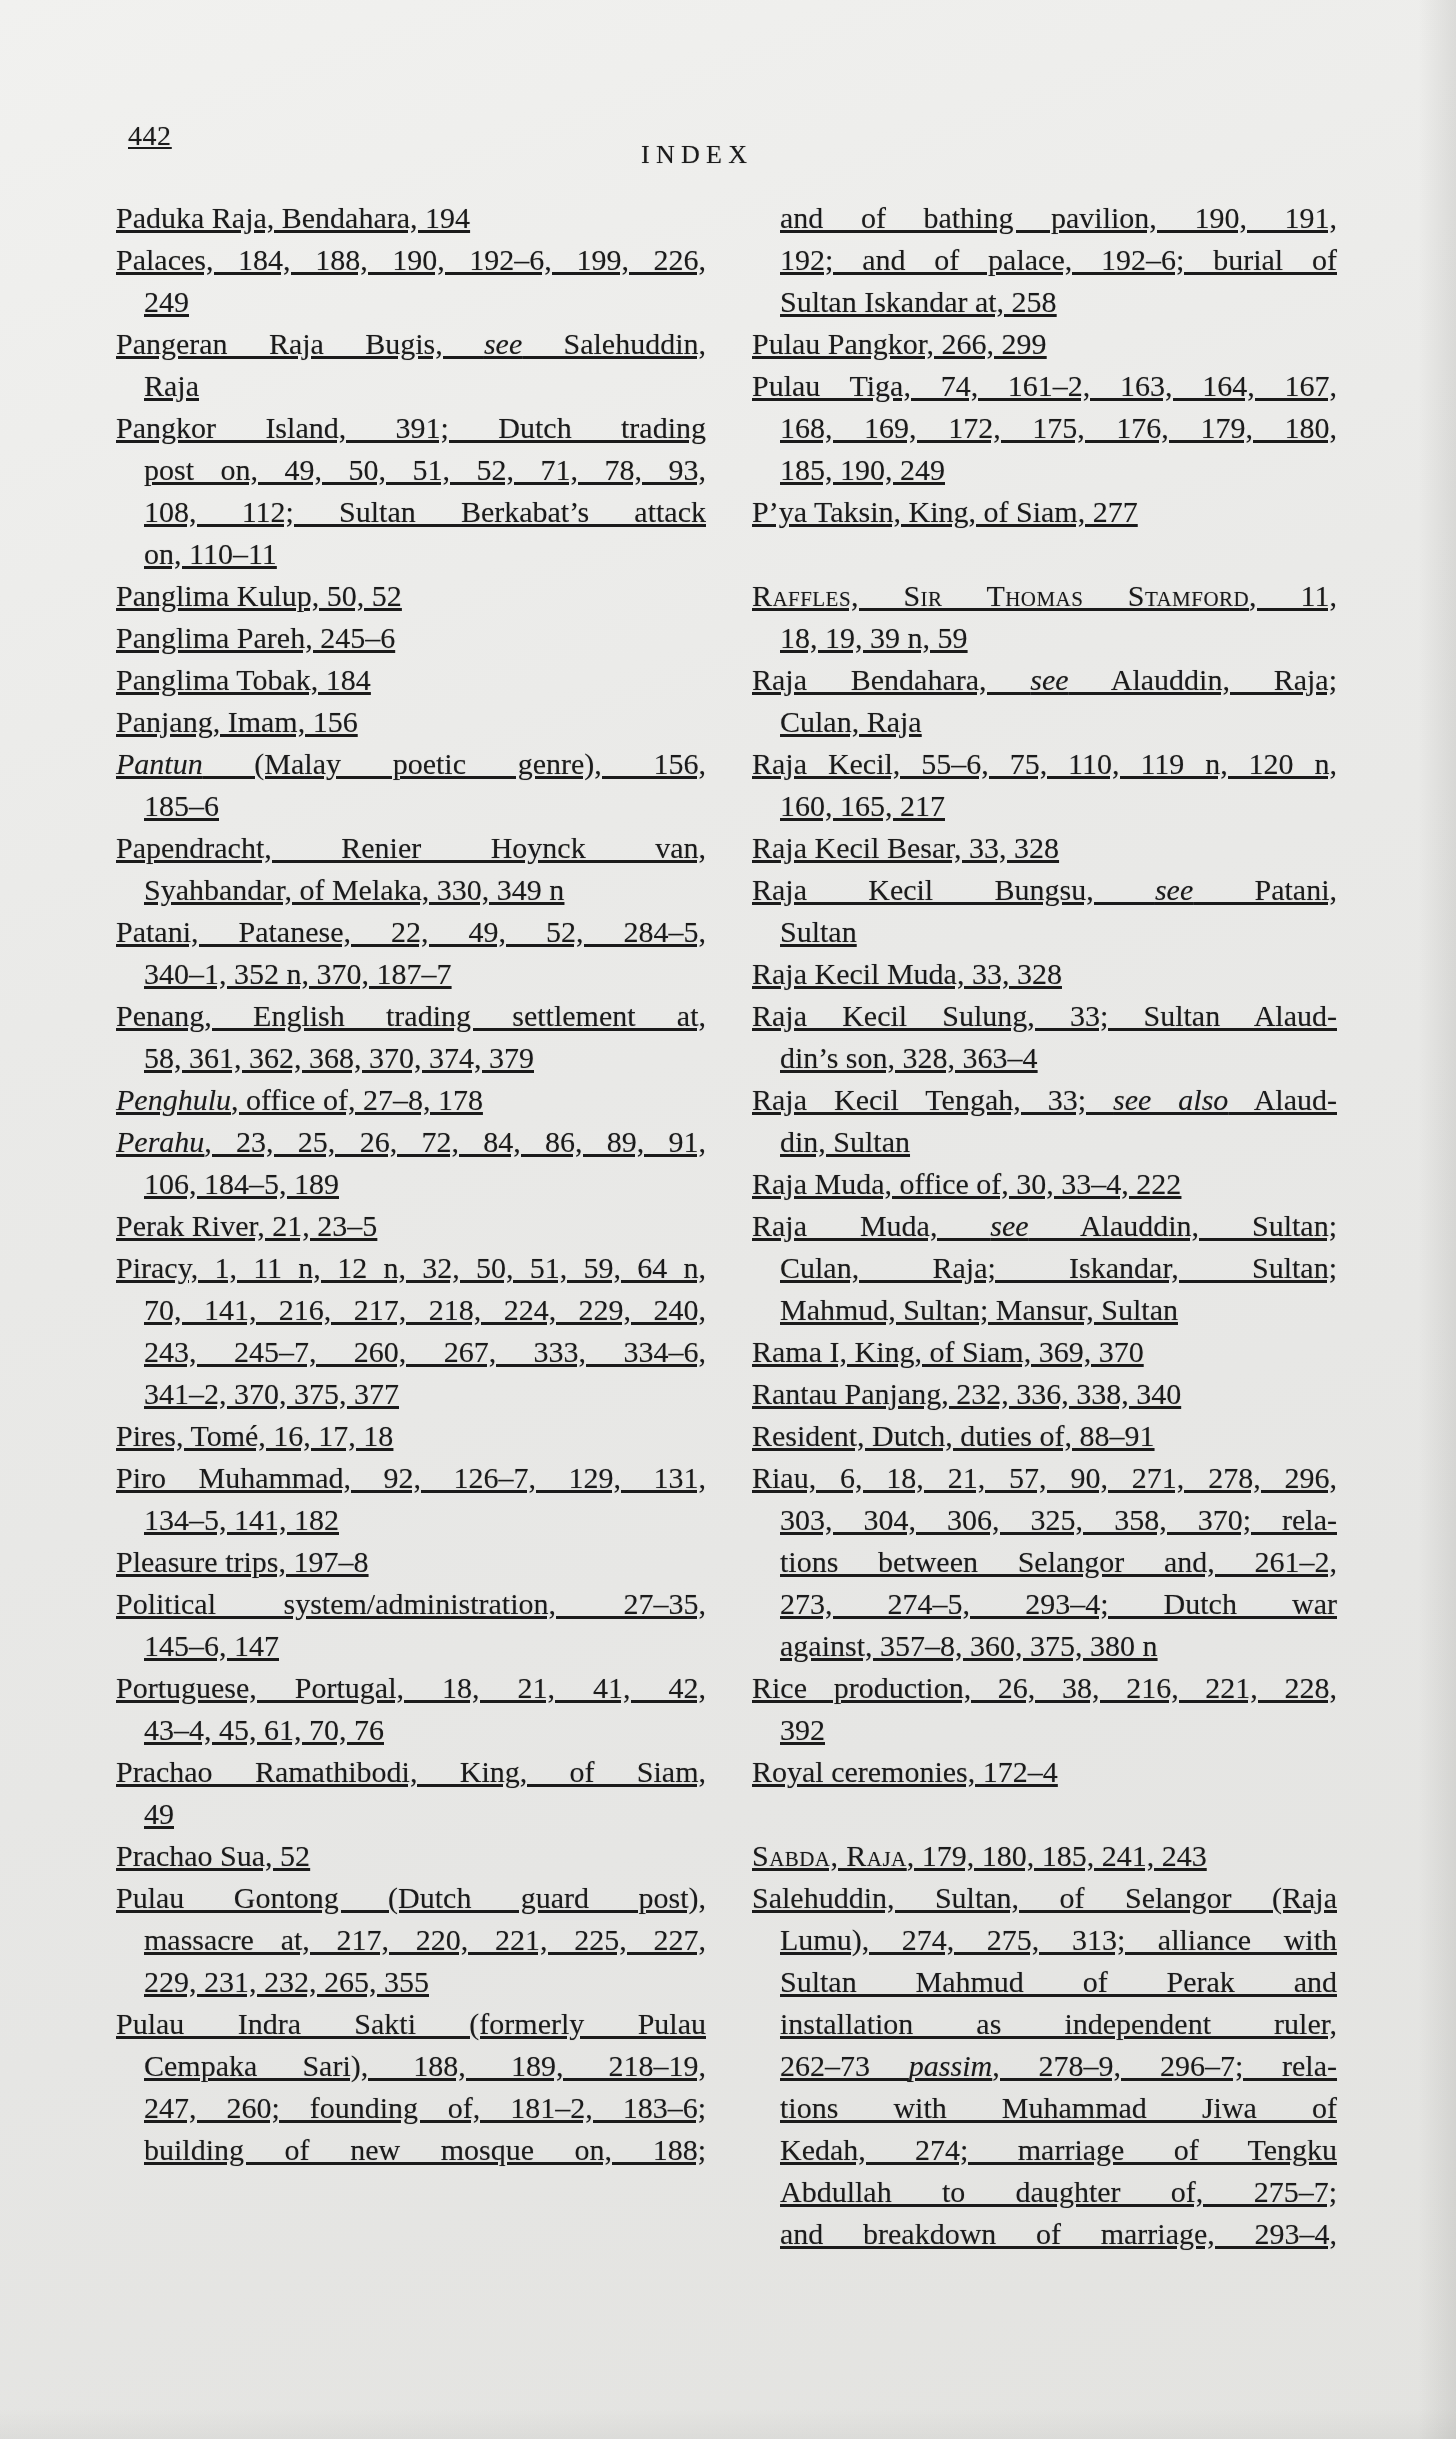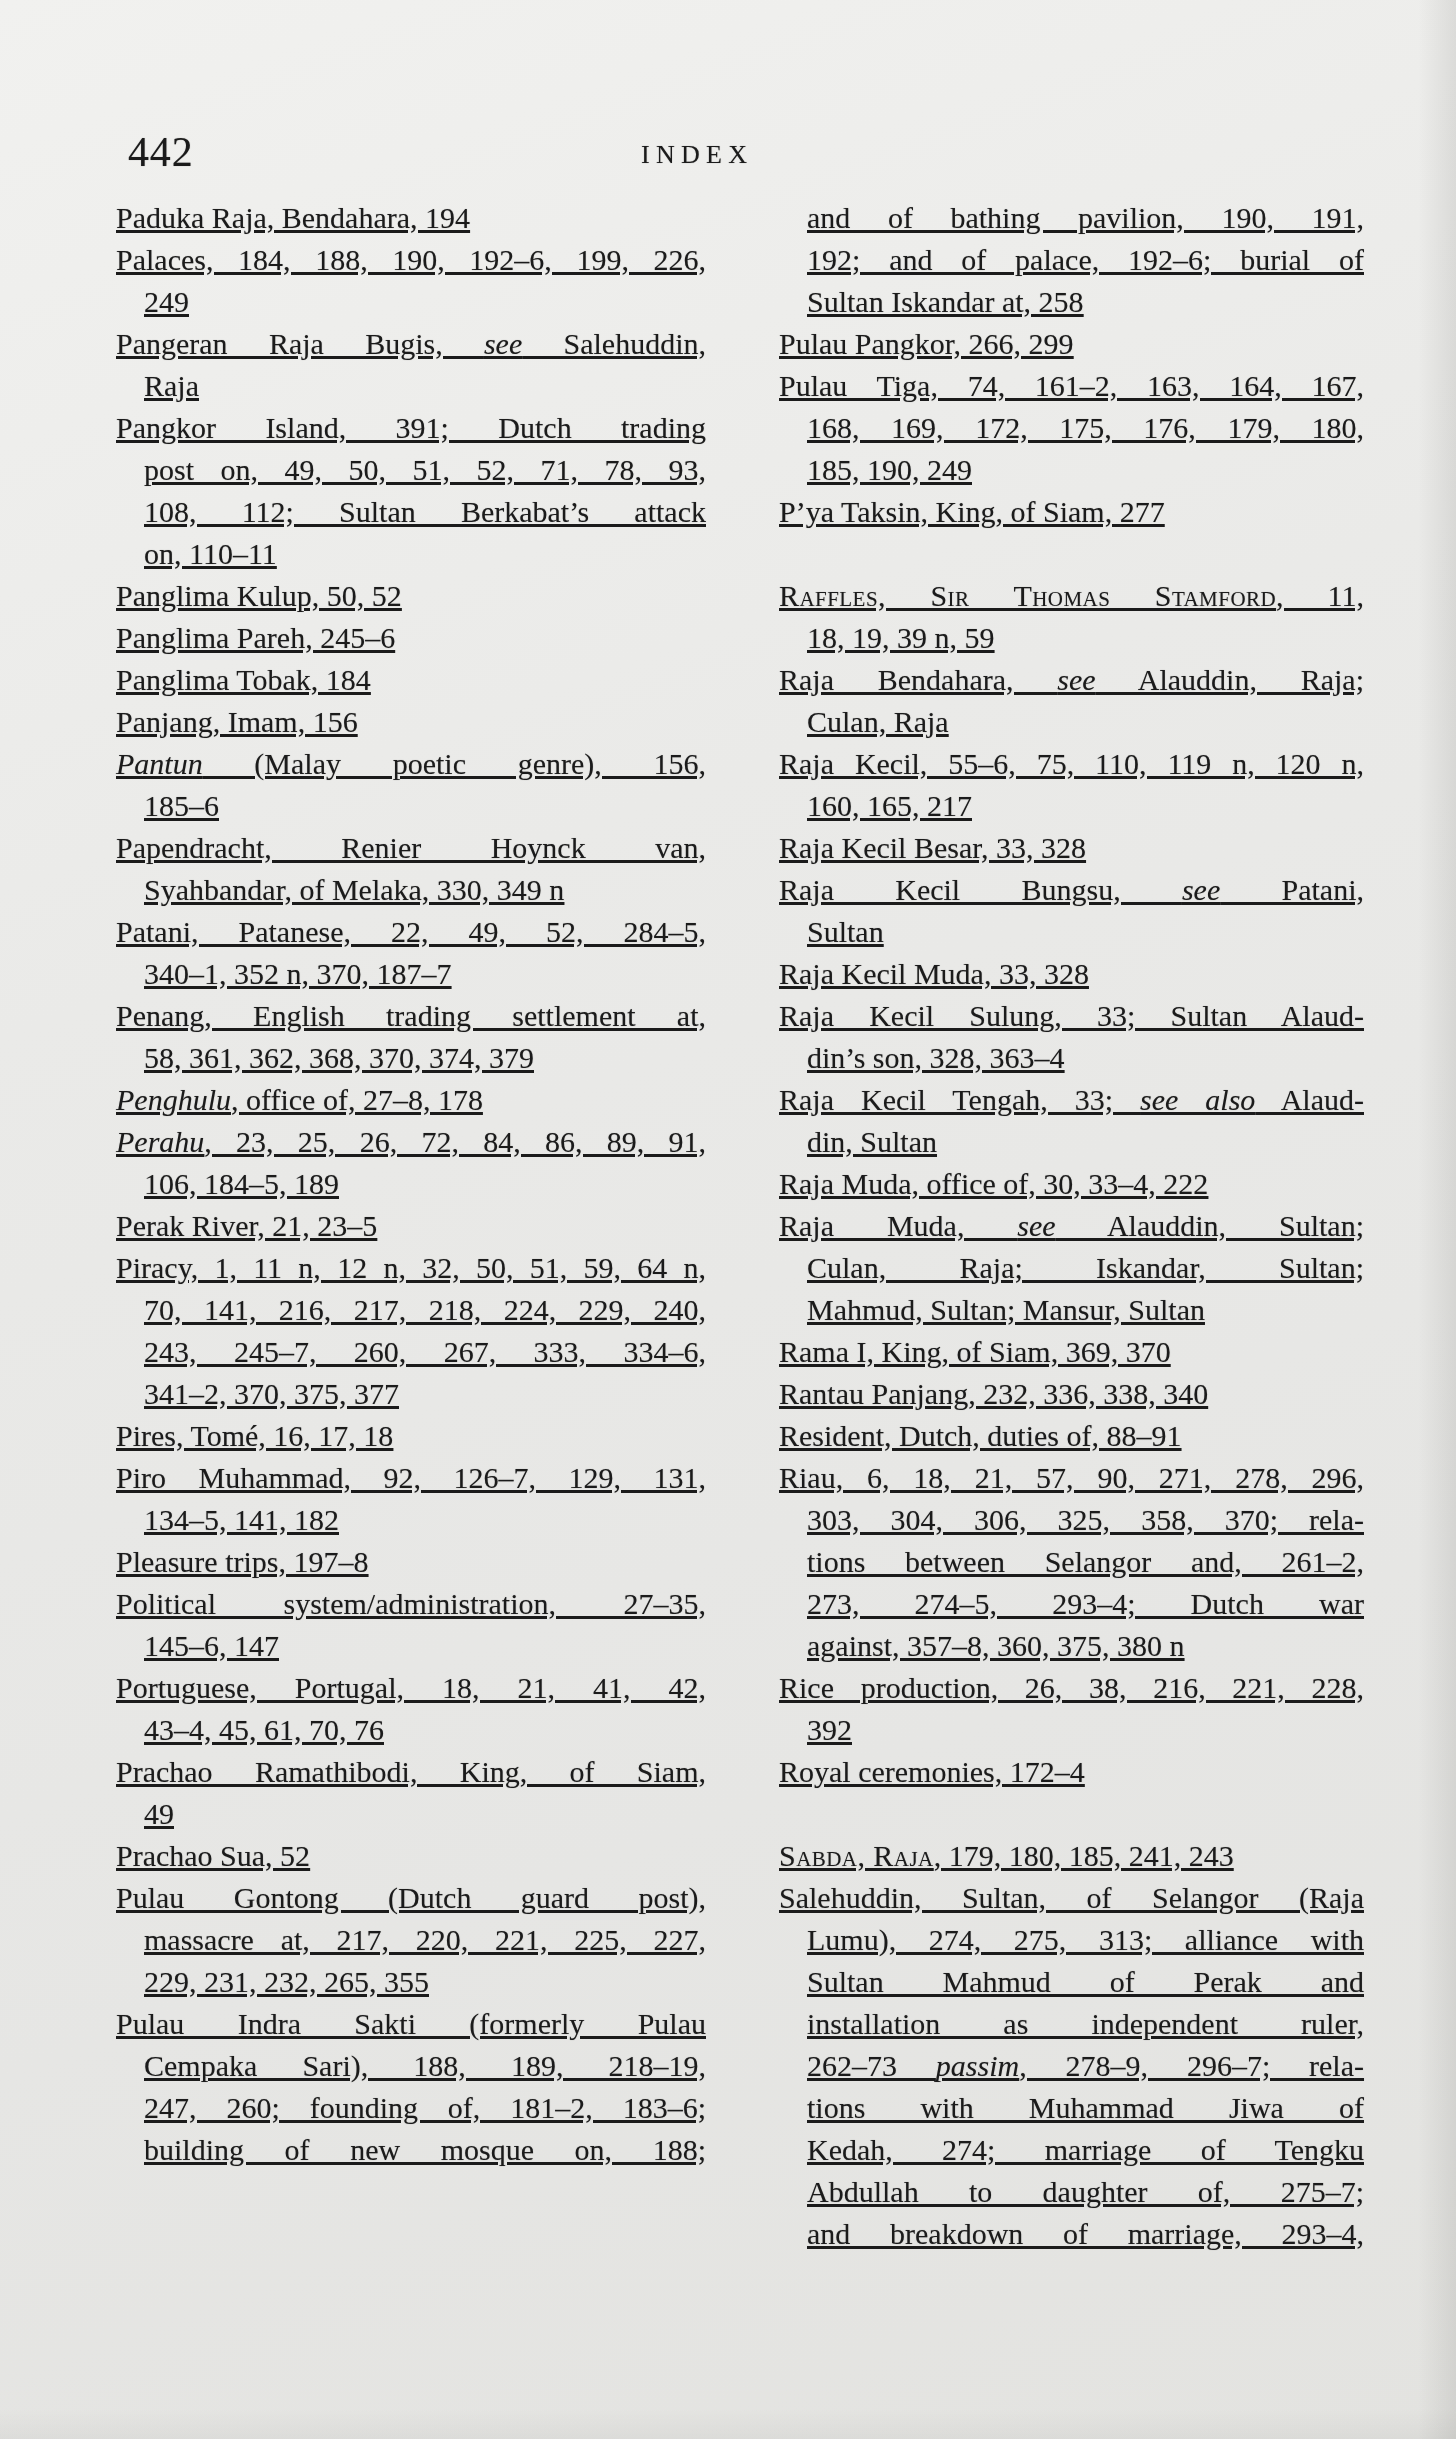--- a/index.html
+++ b/index.html
@@ -14,41 +14,42 @@
   }
   .paper-shade-right{
     position:absolute;top:0;right:0;width:38px;height:100%;
     background:linear-gradient(to right,rgba(0,0,0,0),rgba(60,60,55,0.10));
   }
   .paper-shade-bottom{
     position:absolute;bottom:0;left:0;width:100%;height:30px;
     background:linear-gradient(to bottom,rgba(0,0,0,0),rgba(60,60,55,0.05));
   }
   .pagenum{
-    position:absolute;left:128px;top:130px;
-    font-size:42px;line-height:44px;
+    position:absolute;left:128px;top:114px;
+    font-size:28px;line-height:44px;
     letter-spacing:0.02em;
     text-shadow:0 0 1px rgba(25,25,25,.4);
+    text-decoration:underline;
   }
   .title{
     position:absolute;left:694px;top:136px;
     transform:translateX(-50%);
     font-size:26px;line-height:38px;
     letter-spacing:0.24em;
     text-indent:0.24em;
     white-space:nowrap;
     text-shadow:0 0 1px rgba(25,25,25,.4);
   }
   .col{
     position:absolute;top:197px;
     font-size:30px;line-height:42px;
     text-shadow:0 0 1px rgba(25,25,25,.35);
   }
   .col-left{left:116px;width:590px;}
-  .col-right{left:779px;width:585px;}
+  .col-right{left:752px;width:585px;}
   .entry{margin:0;padding:0;text-decoration:underline;}
   .ln{
     text-align:justify;
     text-align-last:left;
     text-justify:inter-word;
     white-space:normal;
   }
   .ln.j{text-align-last:justify;}
   .ln.ind{padding-left:28px;}
   .gap{height:42px;}

